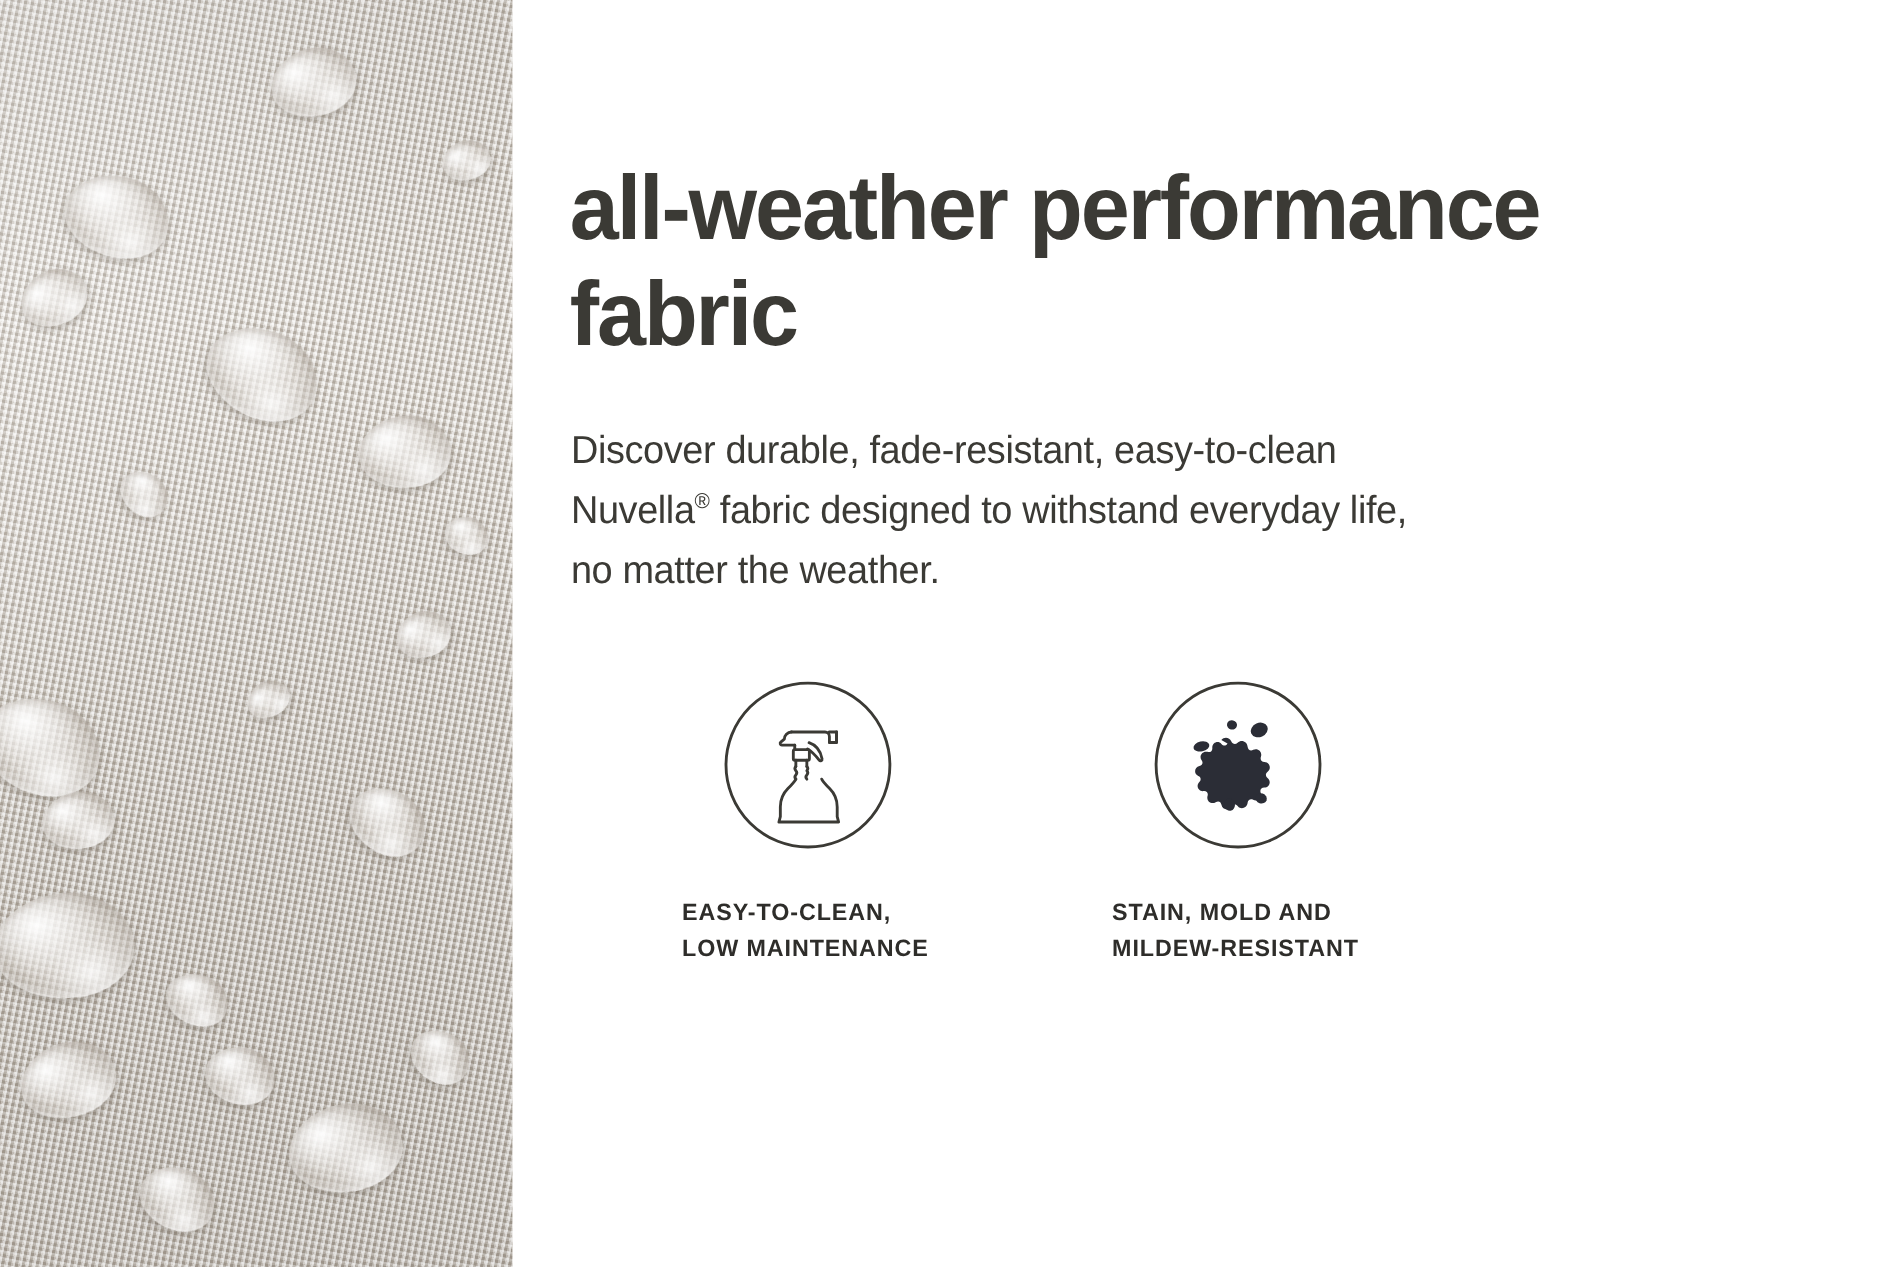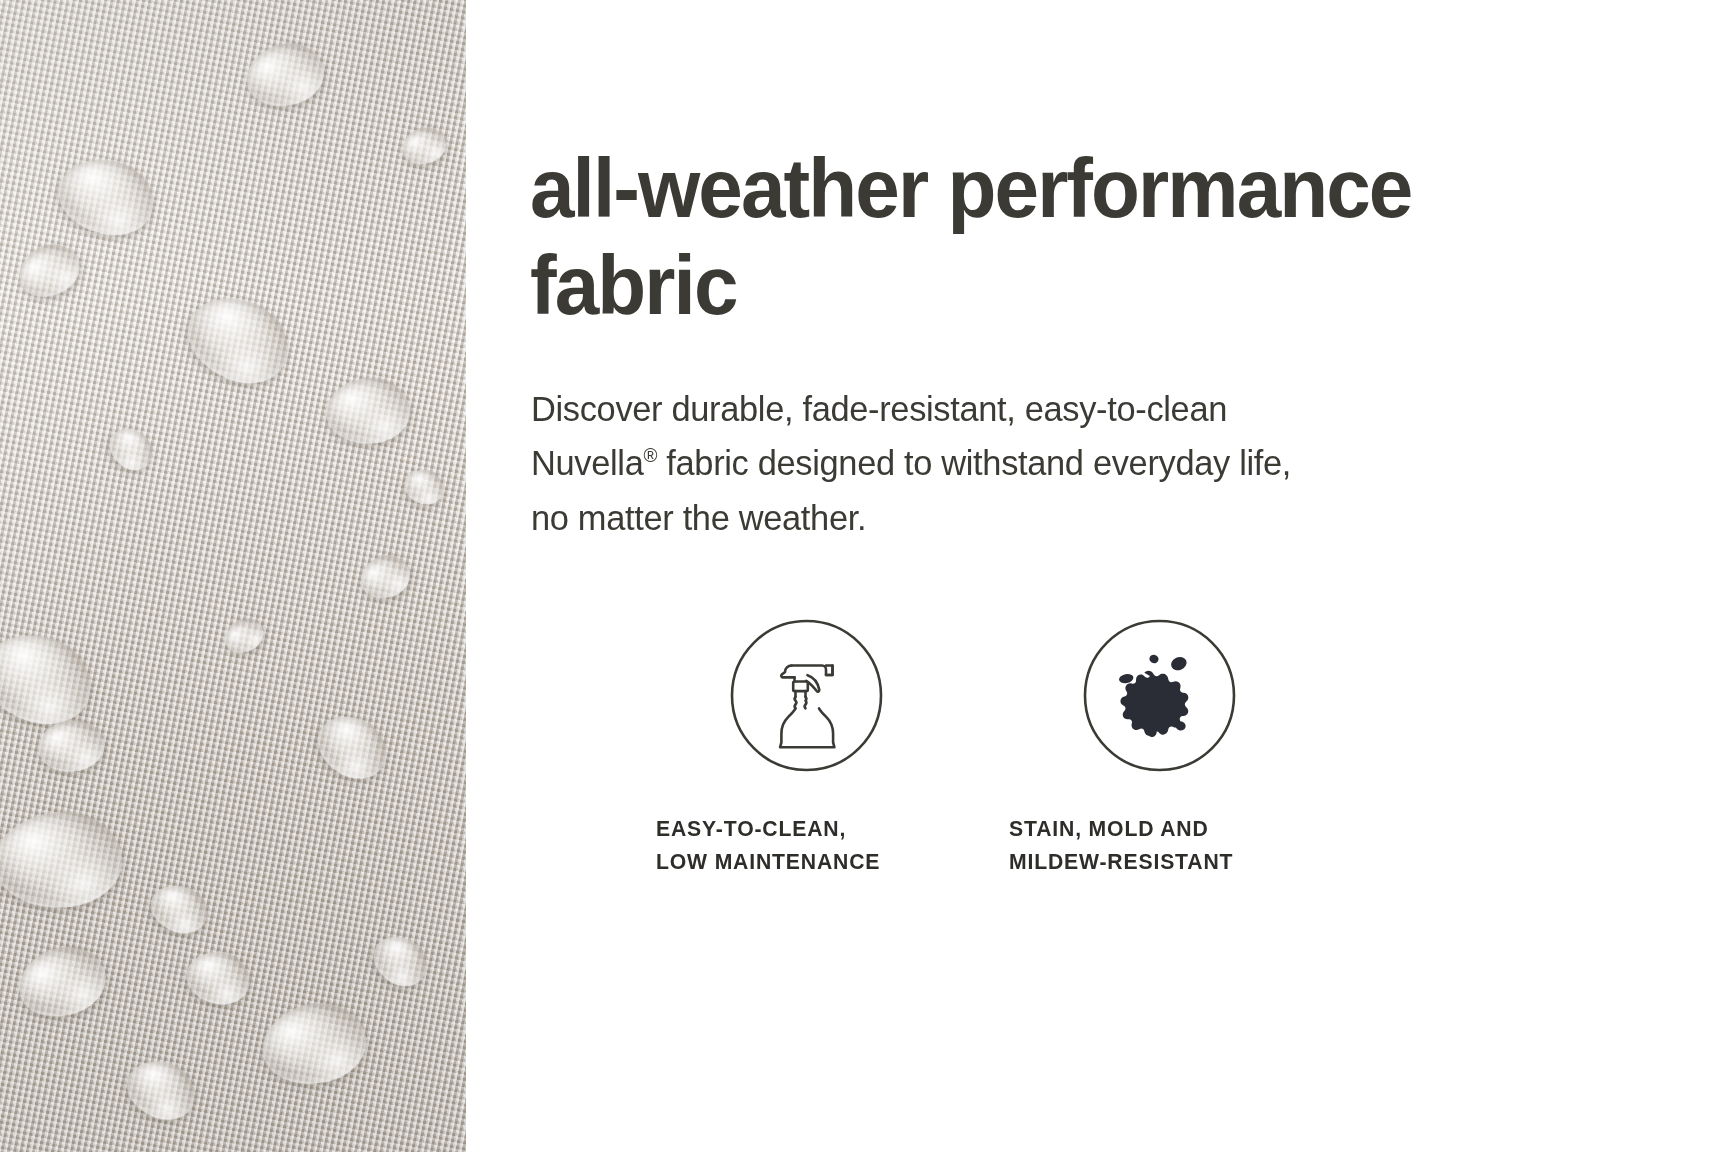--- a/index.html
+++ b/index.html
@@ -13,21 +13,20 @@
     font-family: "Liberation Sans", sans-serif;
     overflow: hidden;
   }
 
   .banner {
     position: relative;
     width: 1726px;
     height: 1152px;
     display: flex;
     background: #ffffff;
-    gap: 12px;
   }
 
   
   .fabric-panel {
     position: relative;
     width: 466px;
     height: 1152px;
     flex: 0 0 466px;
     overflow: hidden;
     background: #cbc4ba;
@@ -131,21 +130,22 @@
     left: 53px;
     top: 618px;
     width: 1030px;
     display: flex;
   }
   .feature {
     width: 353px;
     flex: 0 0 353px;
     display: flex;
     flex-direction: column;
-    align-items: flex-end;
+    align-items: center;
+    margin-left: 38px;
   }
   .feature-icon-wrap {
     width: 155px;
     height: 155px;
     margin-left: 1px;
   }
   .feature-icon-wrap svg { display: block; width: 155px; height: 155px; }
 
   .feature-label {
     margin-top: 40px;

